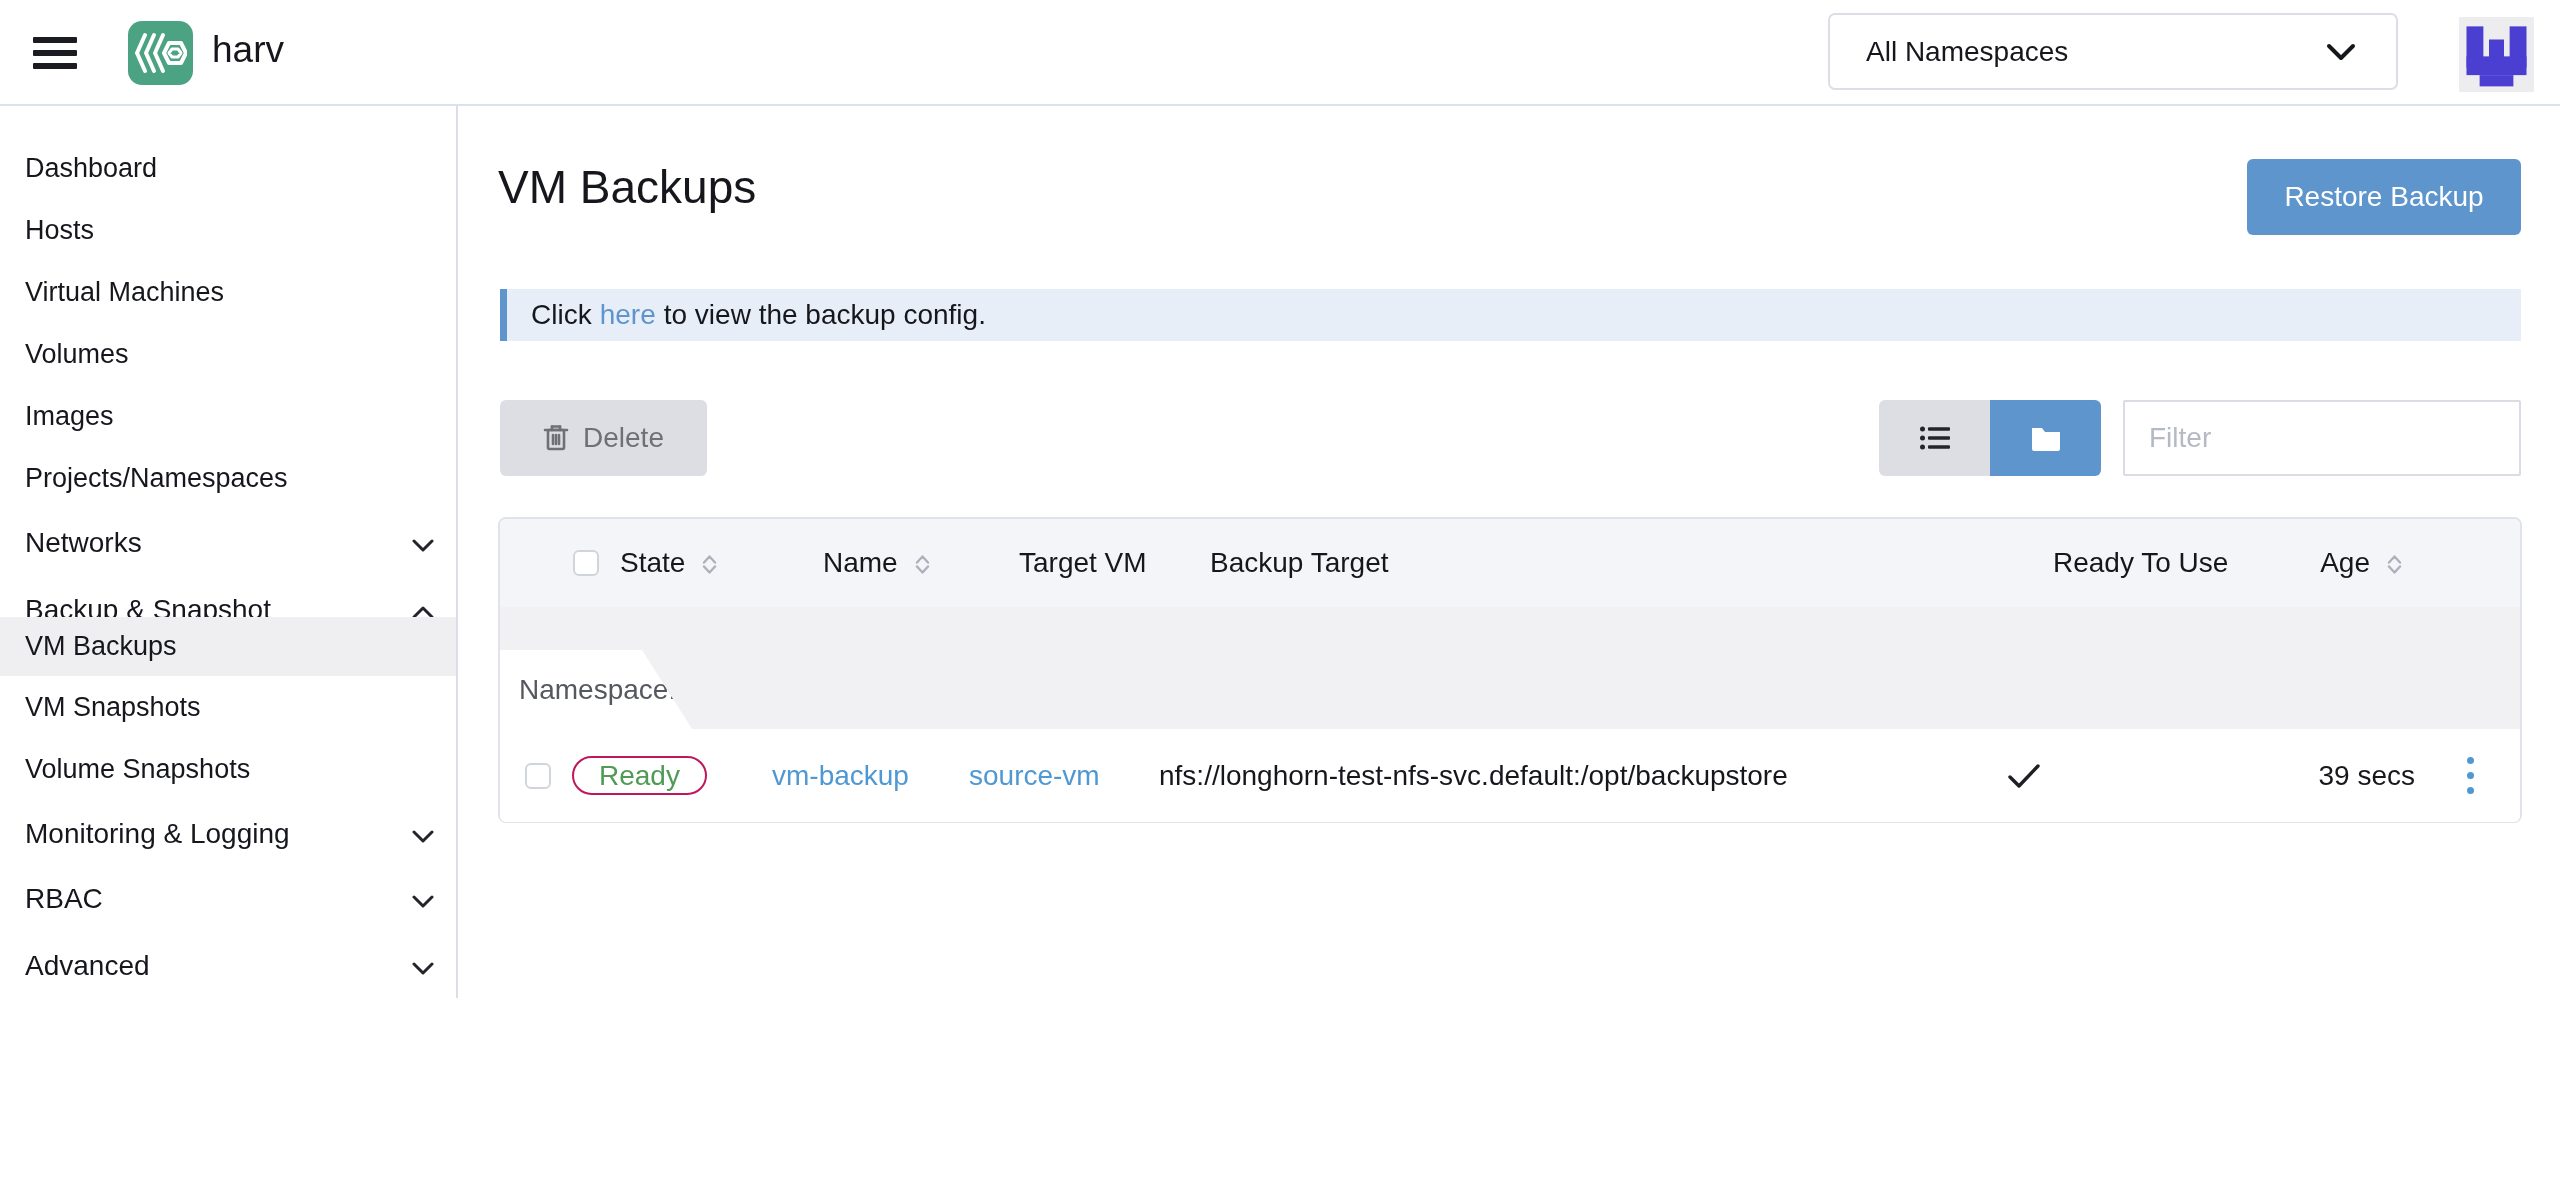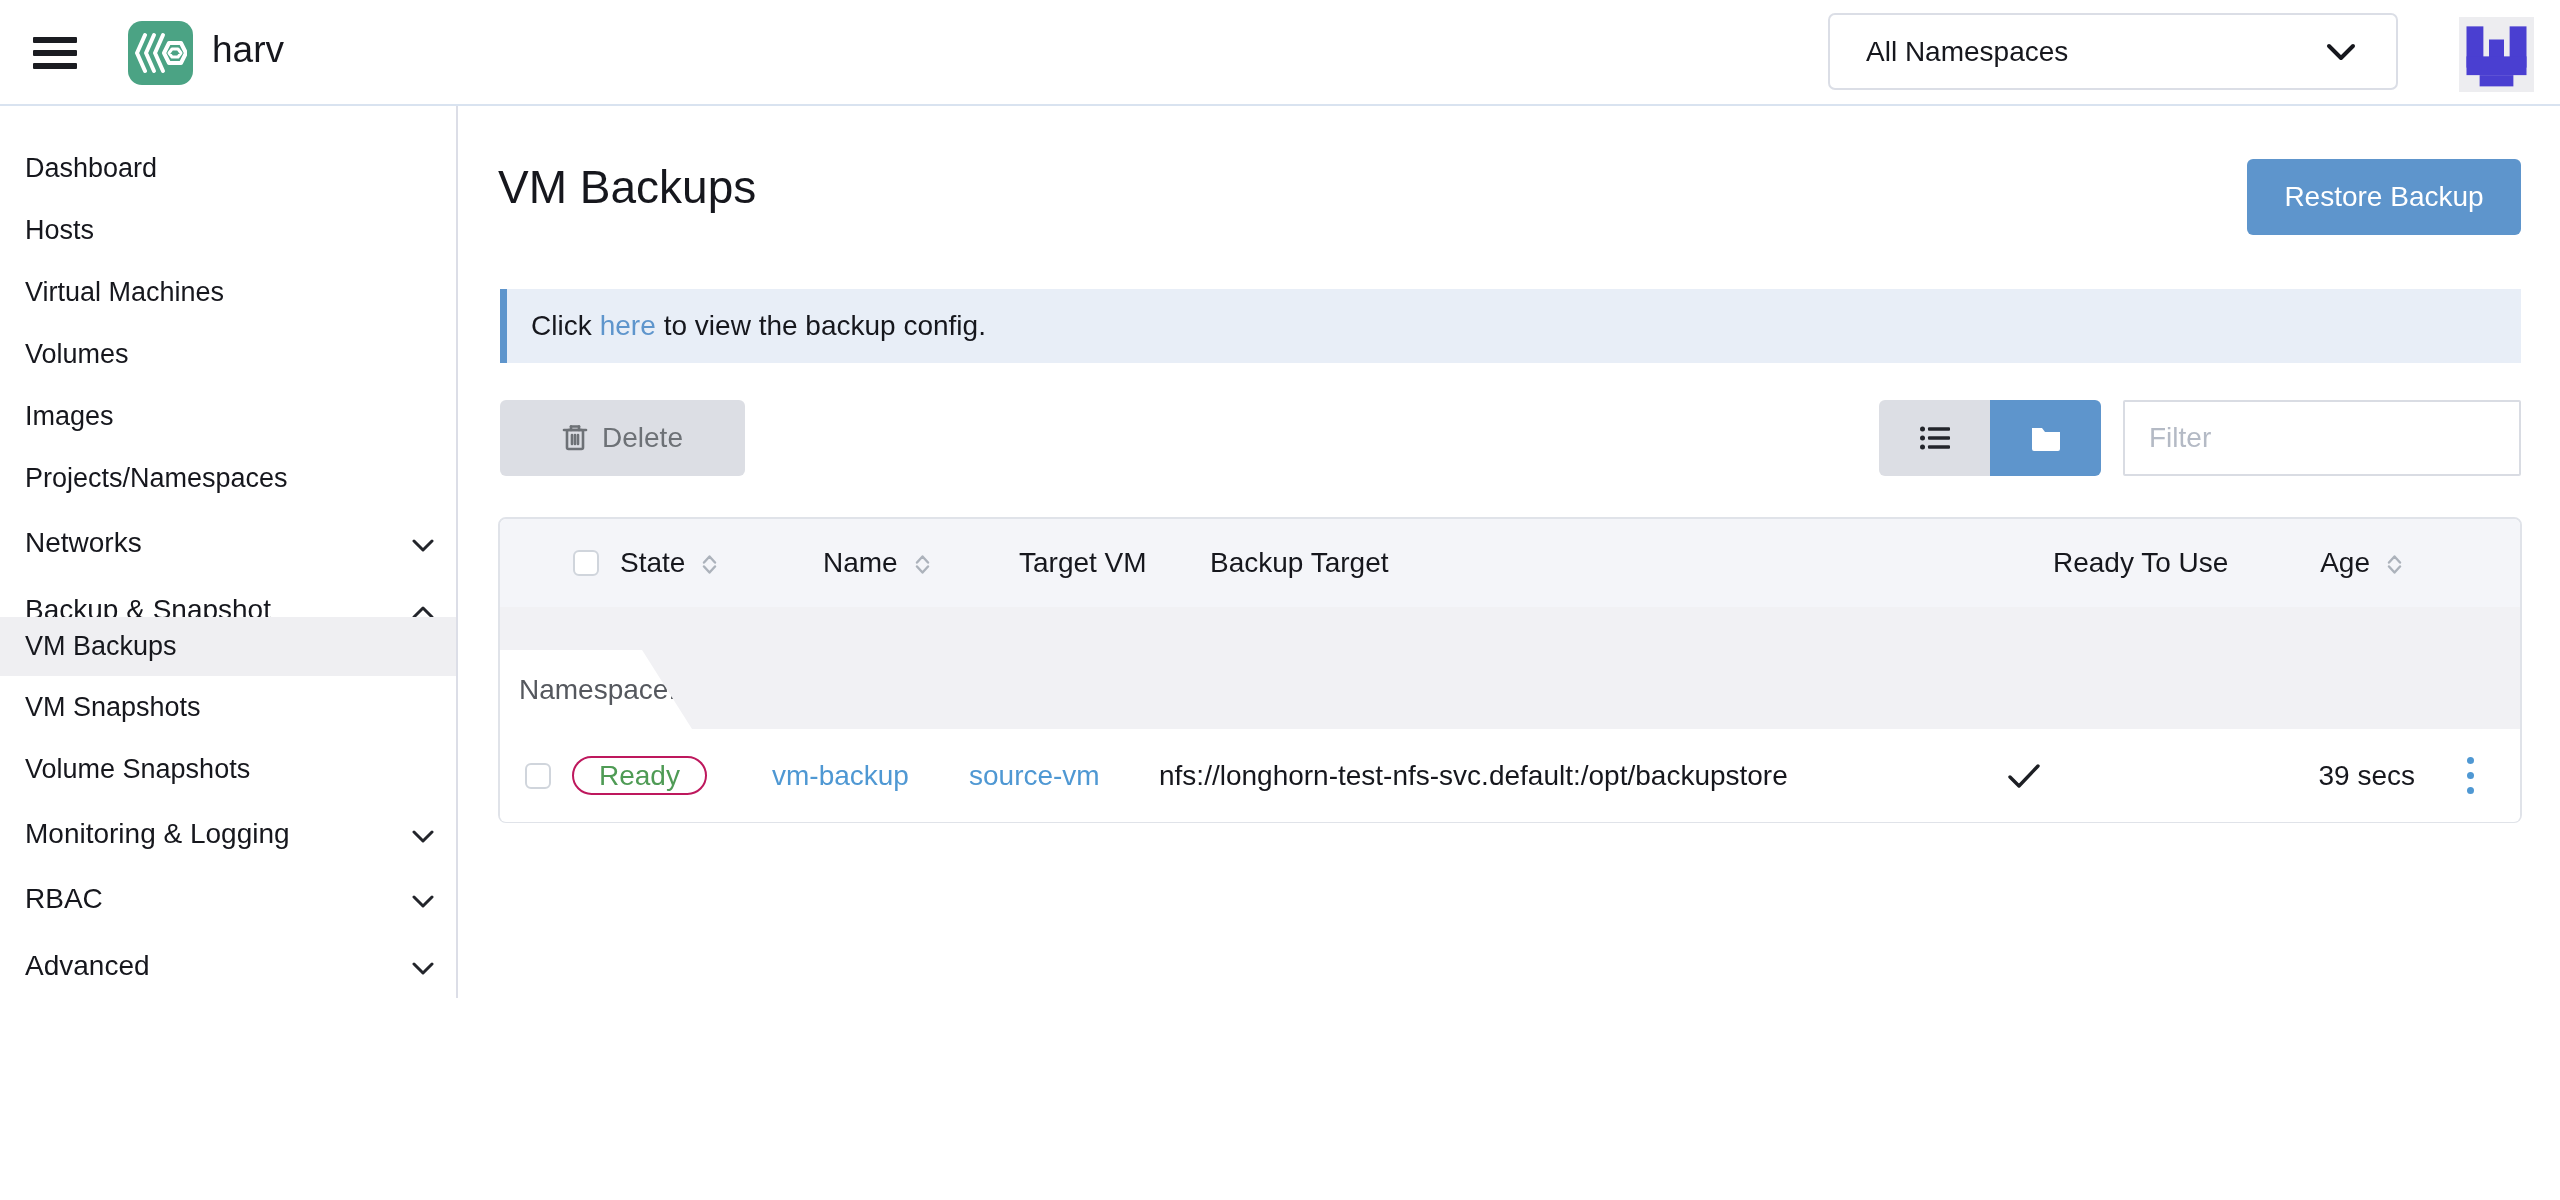--- a/index.html
+++ b/index.html
@@ -29,26 +29,26 @@
                padding-left:25px; font-size:27px; color:#16171d; cursor:pointer; }
   .side-item.group { padding-left:25px; font-size:28px; }
   .side-item.selected { background:#efeff2; }
   .side-item .chev { position:absolute; right:22px; top:50%; transform:translateY(-50%); }
 
   
   .main { position:absolute; left:458px; top:106px; width:2102px; height:1094px; background:#fff; }
   .page-title { position:absolute; left:40px; top:54px; font-size:46px; font-weight:500; color:#16171d; }
   .btn-primary { position:absolute; left:1789px; top:53px; width:274px; height:76px; background:#5e95cc;
                  border:none; border-radius:6px; color:#fff; font-size:28px; font-family:inherit; cursor:pointer; }
-  .banner { position:absolute; left:42px; top:183px; width:2021px; height:74px; background:#e8eef7;
+  .banner { position:absolute; left:42px; top:183px; width:2021px; height:52px; background:#e8eef7;
             border-left:7px solid #5e95cc; display:flex; align-items:center; padding-left:24px;
             font-size:28px; color:#16171d; }
   .banner a { color:#5e95cc; text-decoration:none; cursor:pointer; margin:0 8px; }
 
-  .btn-delete { position:absolute; left:42px; top:294px; width:245px; height:76px; background:#dcdee4;
+  .btn-delete { position:absolute; left:42px; top:294px; width:207px; height:76px; background:#dcdee4;
                 border:none; border-radius:6px; color:#6d7176; font-size:28px; font-family:inherit;
                 display:flex; align-items:center; justify-content:center; gap:14px; cursor:default; }
   .view-toggle { position:absolute; left:1421px; top:294px; height:76px; display:flex; border-radius:6px;
                  overflow:hidden; }
   .view-toggle .seg { width:111px; height:76px; display:flex; align-items:center; justify-content:center;
                       cursor:pointer; }
   .seg.inactive { background:#dcdee4; }
   .seg.active { background:#5e95cc; }
   .filter-box { position:absolute; left:1665px; top:294px; width:398px; height:76px; border:2px solid #d9dce3;
                 border-radius:2px; background:#fff; font-size:28px; padding:0 24px; font-family:inherit;

